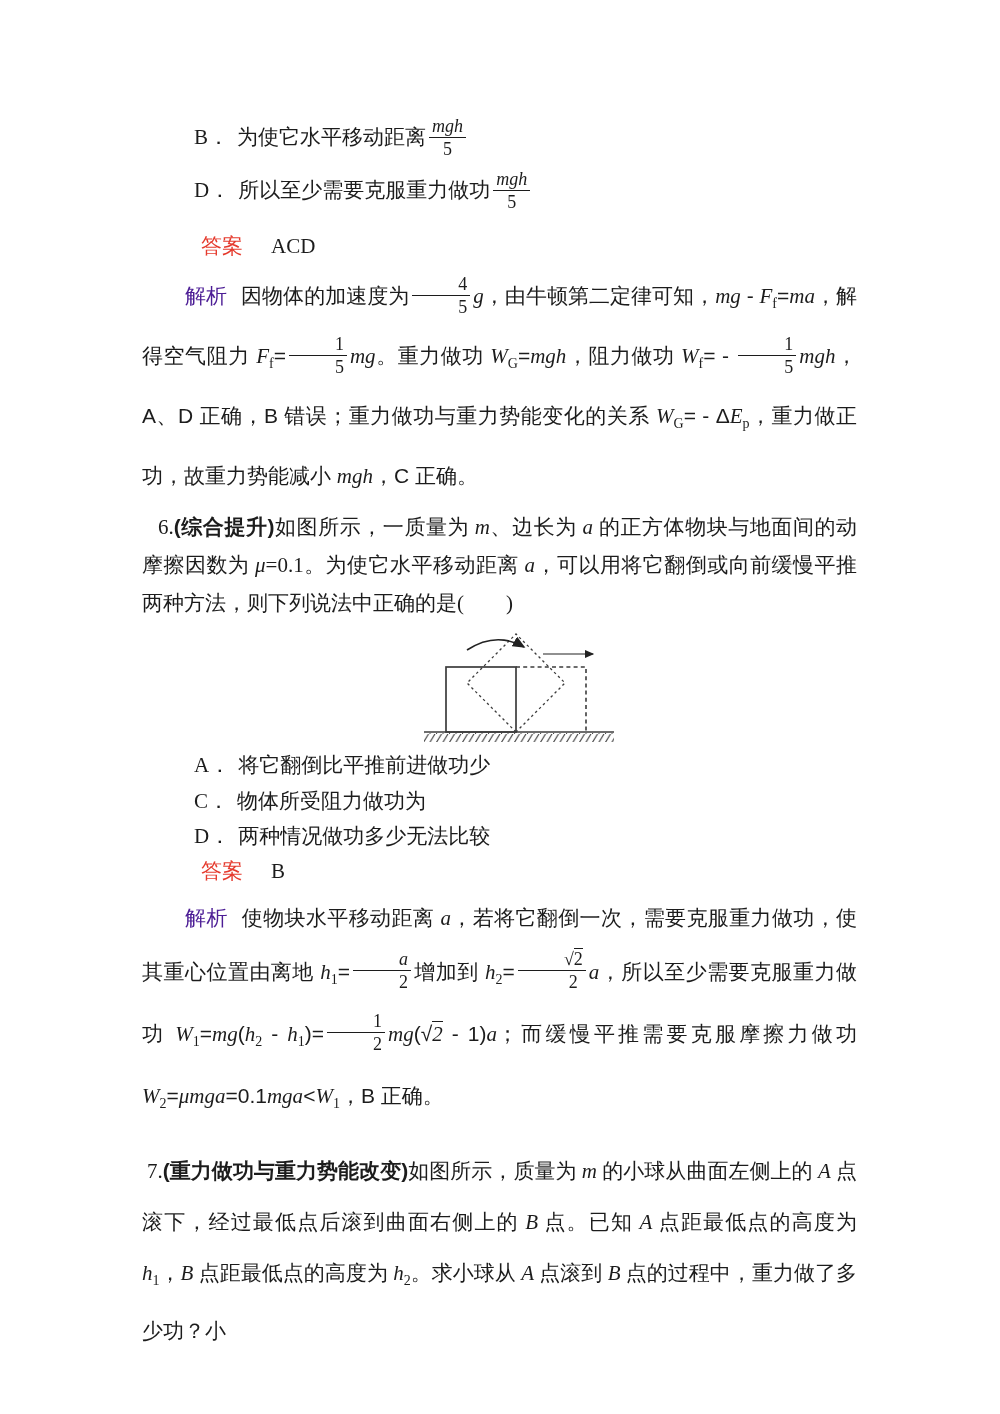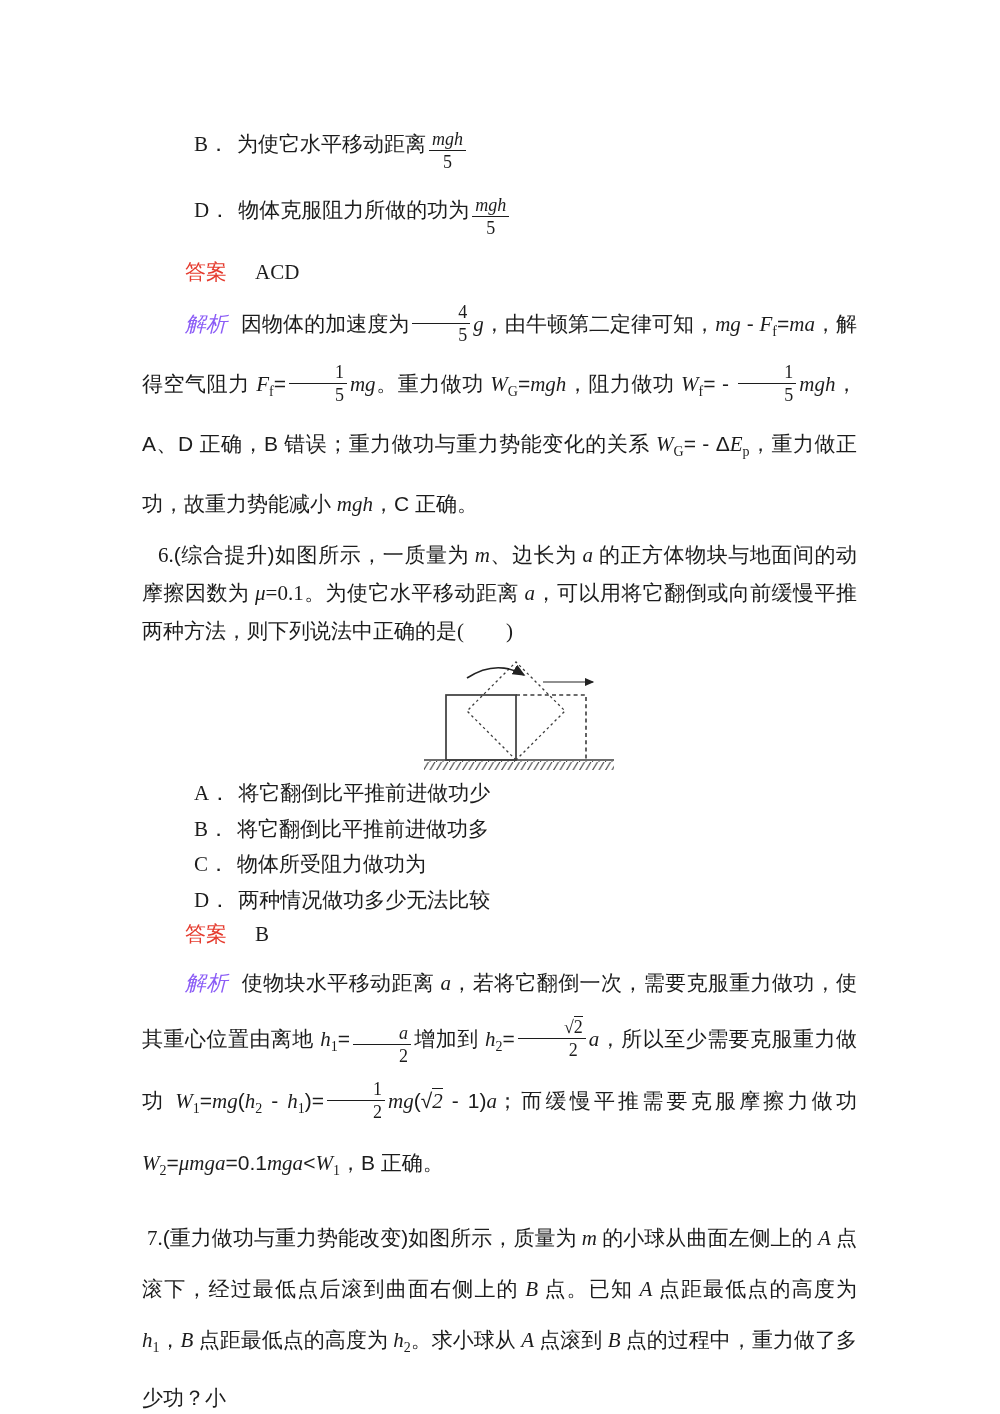--- a/index.html
+++ b/index.html
@@ -2,22 +2,22 @@
 <html><head>
 <meta charset="utf-8">
 <style>
   html,body{margin:0;padding:0;background:#ffffff;}
   body{width:1000px;height:1414px;overflow:hidden;color:#1c1c1c;
        font-family:"Liberation Serif","DejaVu Serif",serif;font-size:21px;}
   .content{margin:0 143px 0 142px;}
 
   
   .seg-t{}
-  .seg-m{font-family:"Liberation Serif","DejaVu Serif",serif;font-style:italic;margin-top:13px;}
-  .seg-b{font-family:"Liberation Sans","DejaVu Sans",sans-serif;font-weight:normal;margin-top:26px;}
+  .seg-m{font-family:"Liberation Serif","DejaVu Serif",serif;font-style:italic;}
+  .seg-b{font-family:"Liberation Sans","DejaVu Sans",sans-serif;font-weight:bold;margin-top:26px;}
   .seg-s{font-family:"Liberation Serif","DejaVu Serif",serif;font-style:normal;
          font-size:14px;vertical-align:-5px;}
   .seg-q .rad{font-style:normal;}
   .radbar{border-top:1.3px solid #1c1c1c;font-style:italic;
           font-family:"Liberation Serif","DejaVu Serif",serif;}
   .frac{display:inline-block;vertical-align:middle;text-align:center;
         line-height:1;margin:0 3px 4px 3px;}
   .frac .fn{display:block;font-size:18px;line-height:20px;padding:0 3px 1px;
             font-family:"Liberation Serif","DejaVu Serif",serif;}
   .frac .fd{display:block;font-size:18px;line-height:20px;padding:1px 3px 0;
@@ -28,49 +28,49 @@
   
   .q5-opts{margin-top:116px;}
   .opt{margin-left:52px;line-height:30px;margin-bottom:6px;}
   .opt-c{margin-top:12px;}
   .opt-label{margin-right:8px;}
   .q6-opts{}
   .q6-opts .opt{line-height:35.5px;margin-bottom:0;}
 
   
   .ans{margin-left:43px;margin-top:16px;line-height:28px;}
-  .ans-label{font-family:Liberation Mono, monospace;color:#e53a2d;}
+  .ans-label{font-family:Liberation Serif, serif;color:#e53a2d;margin-left:16px;}
   .ans-val{margin-left:28px;text-align:center;}
   .ans-b{margin-top:2px;}
 
   
   .ana{font-family:"Liberation Sans","DejaVu Sans",sans-serif;
        text-align:justify;text-indent:43px;}
-  .ana-label{color:#8b5cf6;margin-right:14px;font-style:italic;}
+  .ana-label{color:#4c1d95;margin-right:14px;}
   .ana-1{margin-top:10px;line-height:52px;}
   .ana-2{margin-top:6px;line-height:54px;}
 
   
   .qt{text-align:justify;}
   .qt-6{margin-top:6px;line-height:38px;text-indent:16px;}
   .qt-7{margin-top:14px;line-height:51px;text-indent:5px;}
 
   .diagram-wrap{margin:4px 0 0 268px;width:230px;height:122px;}
 </style>
 </head>
 <body>
 
 <div class="content">
 
   <div class="q5-opts">
     <div class="opt">
       <span class="opt-label">B．</span><span><span class="seg-t">为使它水平移动距离</span><span class="frac"><span class="fn seg-m">mgh</span><span class="fd">5</span></span></span>
     </div>
     <div class="opt">
-      <span class="opt-label">D．</span><span><span class="seg-t">物体克服阻力所做的功为</span><span class="frac"><span class="fn seg-m">mgh</span><span class="fd">5</span></span></span>
+      <span class="opt-label">D．</span><span><span class="seg-t">所以至少需要克服重力做功</span><span class="frac"><span class="fn seg-m">mgh</span><span class="fd">5</span></span></span>
     </div>
   </div>
 
   <div class="ans">
     <span class="ans-label">答案</span><span class="ans-val">ACD</span>
   </div>
 
   <div class="ana ana-1">
     <span class="ana-label">解析</span><span><span class="seg-t">因物体的加速度为</span><span class="frac"><span class="fn">4</span><span class="fd">5</span></span><span class="seg-m">g</span><span class="seg-t">，由牛顿第二定律可知，</span><span class="seg-m">mg</span><span class="seg-t"> - </span><span class="seg-m">F</span><span class="seg-s">f</span><span class="seg-t">=</span><span class="seg-m">ma</span><span class="seg-t">，解得空气阻力 </span><span class="seg-m">F</span><span class="seg-s">f</span><span class="seg-t">=</span><span class="frac"><span class="fn">1</span><span class="fd">5</span></span><span class="seg-m">mg</span><span class="seg-t">。重力做功 </span><span class="seg-m">W</span><span class="seg-s">G</span><span class="seg-t">=</span><span class="seg-m">mgh</span><span class="seg-t">，阻力做功 </span><span class="seg-m">W</span><span class="seg-s">f</span><span class="seg-t">= - </span><span class="frac"><span class="fn">1</span><span class="fd">5</span></span><span class="seg-m">mgh</span><span class="seg-t">，A、D 正确，B 错误；重力做功与重力势能变化的关系 </span><span class="seg-m">W</span><span class="seg-s">G</span><span class="seg-t">= - Δ</span><span class="seg-m">E</span><span class="seg-s">p</span><span class="seg-t">，重力做正功，故重力势能减小 </span><span class="seg-m">mgh</span><span class="seg-t">，C 正确。</span></span>
   </div>
@@ -95,23 +95,20 @@
       <path d="M57,24 Q86,5 114,21" fill="none" stroke="#222" stroke-width="1.6" marker-end="url(#ah)"></path>
       <line x1="133" y1="28" x2="183" y2="28" stroke="#222" stroke-width="1.2" marker-end="url(#ah)"></line>
     </svg>
   </div>
 
   <div class="q6-opts">
     <div class="opt">
       <span class="opt-label">A．</span><span>将它翻倒比平推前进做功少</span>
     </div>
     <div class="opt">
-      <span class="opt-label">B．</span><span>将它翻倒比平推前进做功多</span>
-    </div>
-    <div class="opt">
       <span class="opt-label">C．</span><span>物体所受阻力做功为</span>
     </div>
     <div class="opt">
       <span class="opt-label">D．</span><span>两种情况做功多少无法比较</span>
     </div>
   </div>
 
   <div class="ans ans-b">
     <span class="ans-label">答案</span><span class="ans-val">B</span>
   </div>

